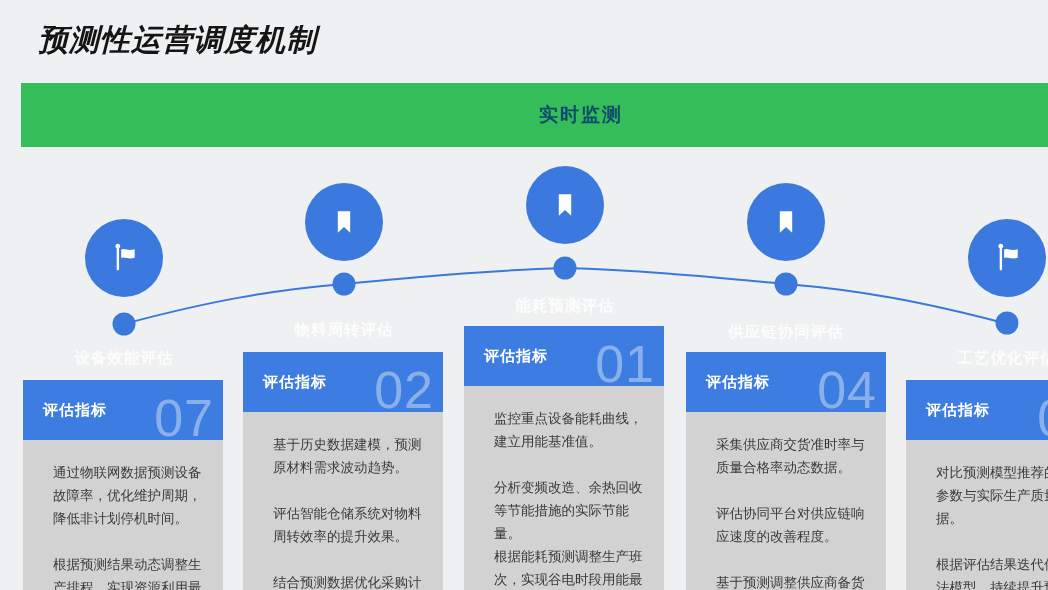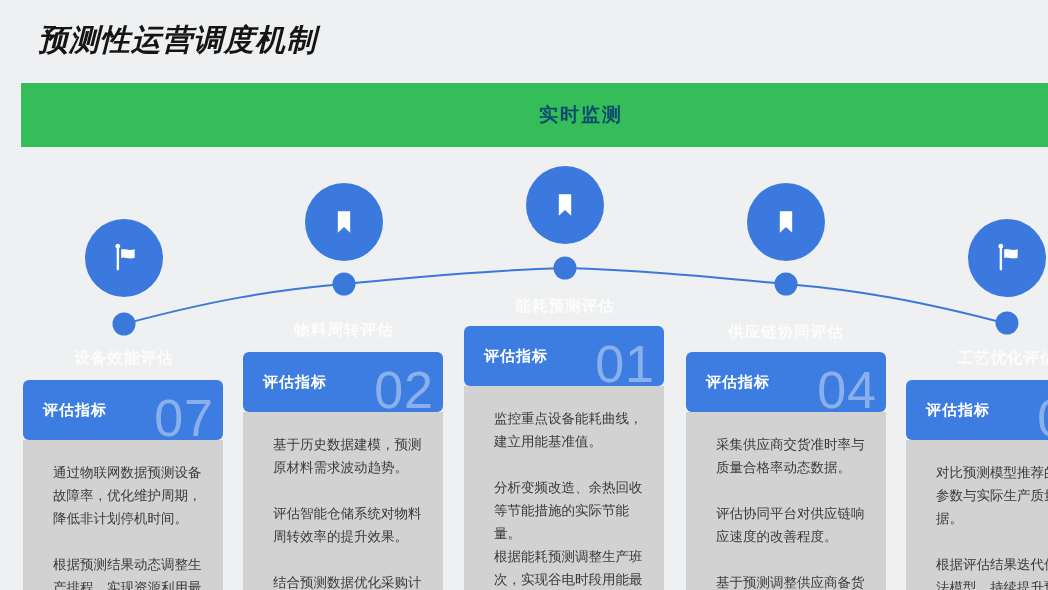--- a/index.html
+++ b/index.html
@@ -53,21 +53,21 @@
     color:rgba(255,255,255,0.8);letter-spacing:1px;
   }
   
   .card{position:absolute;width:200px;height:480px;z-index:3;}
   .card:nth-of-type(1){left:23px;top:380px;}
   .card:nth-of-type(2){left:243px;top:352px;}
   .card:nth-of-type(3){left:464px;top:326px;}
   .card:nth-of-type(4){left:686px;top:352px;}
   .card:nth-of-type(5){left:906px;top:380px;}
   .card-header{
-    position:relative;height:60px;background:#3d7ce0;overflow:hidden;border-radius:6px;
+    position:relative;height:60px;background:#3d7ce0;overflow:hidden;
   }
   .card-header-label{
     position:absolute;left:20px;top:50%;transform:translateY(-50%);
     font-size:15px;font-weight:bold;color:#ffffff;letter-spacing:1px;
   }
   .card-number{
     position:absolute;right:9px;bottom:-8px;
     font-size:52px;color:rgba(255,255,255,0.40);letter-spacing:1px;
   }
   .card-body{

